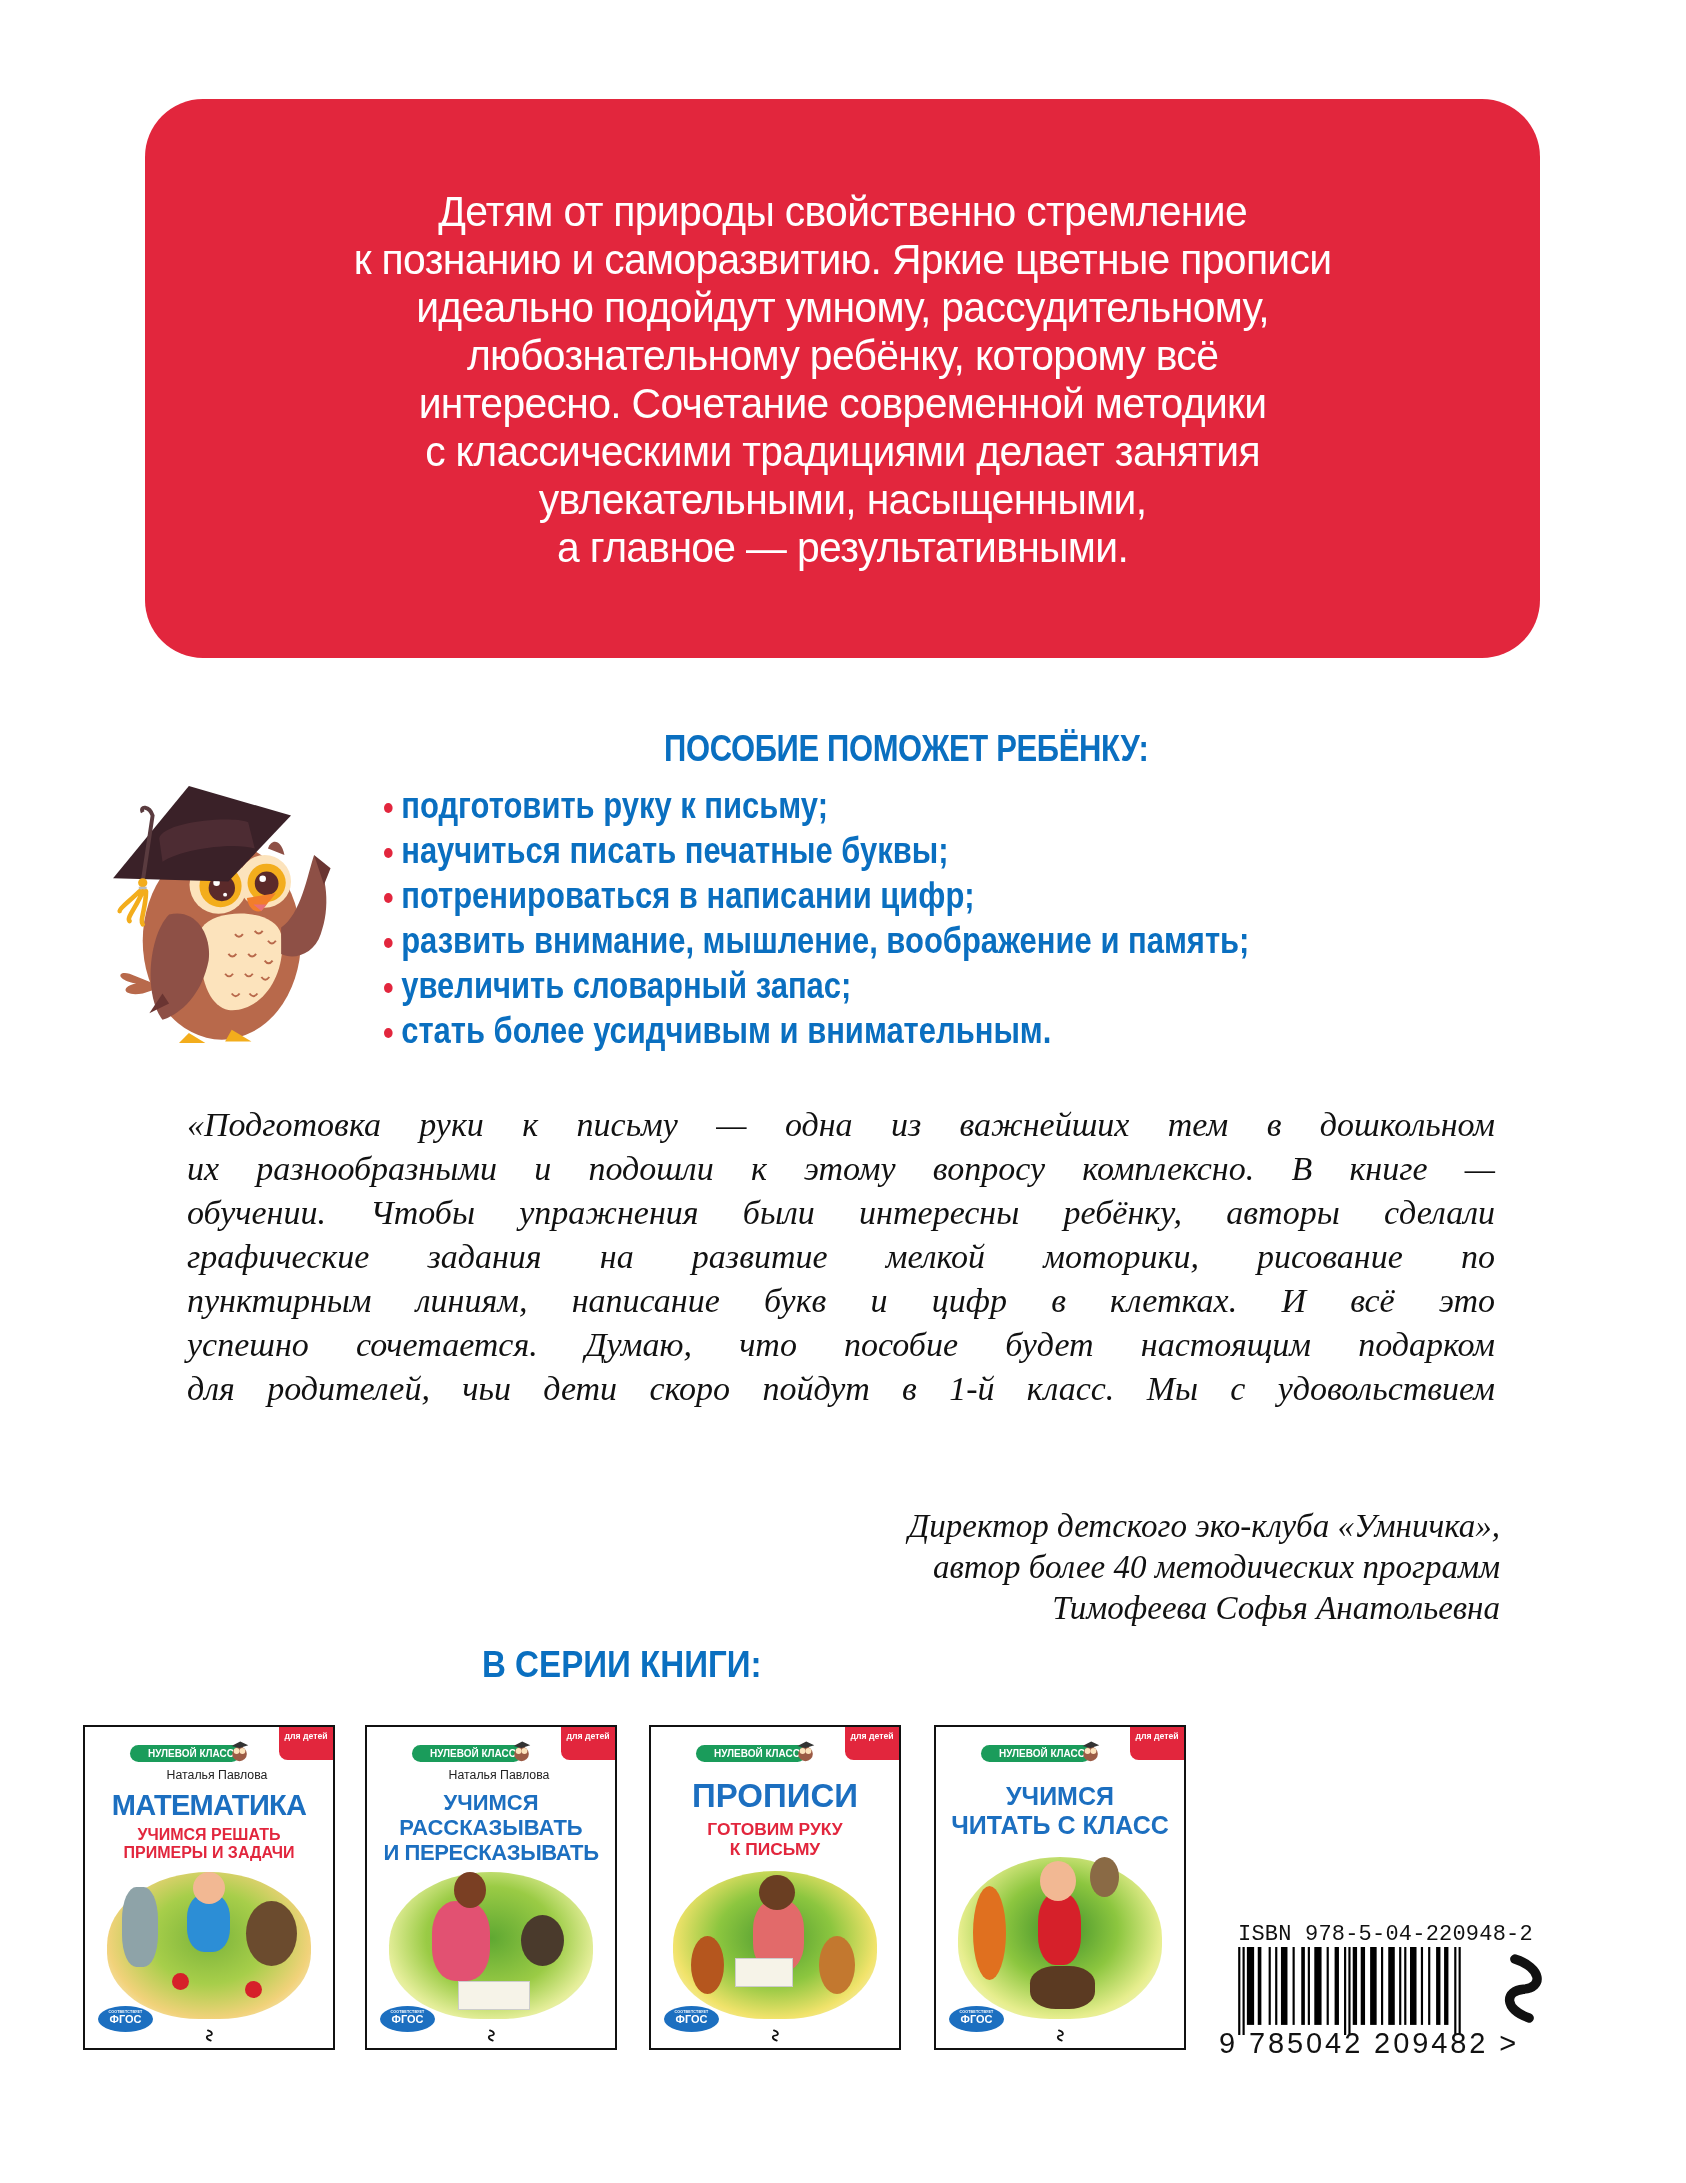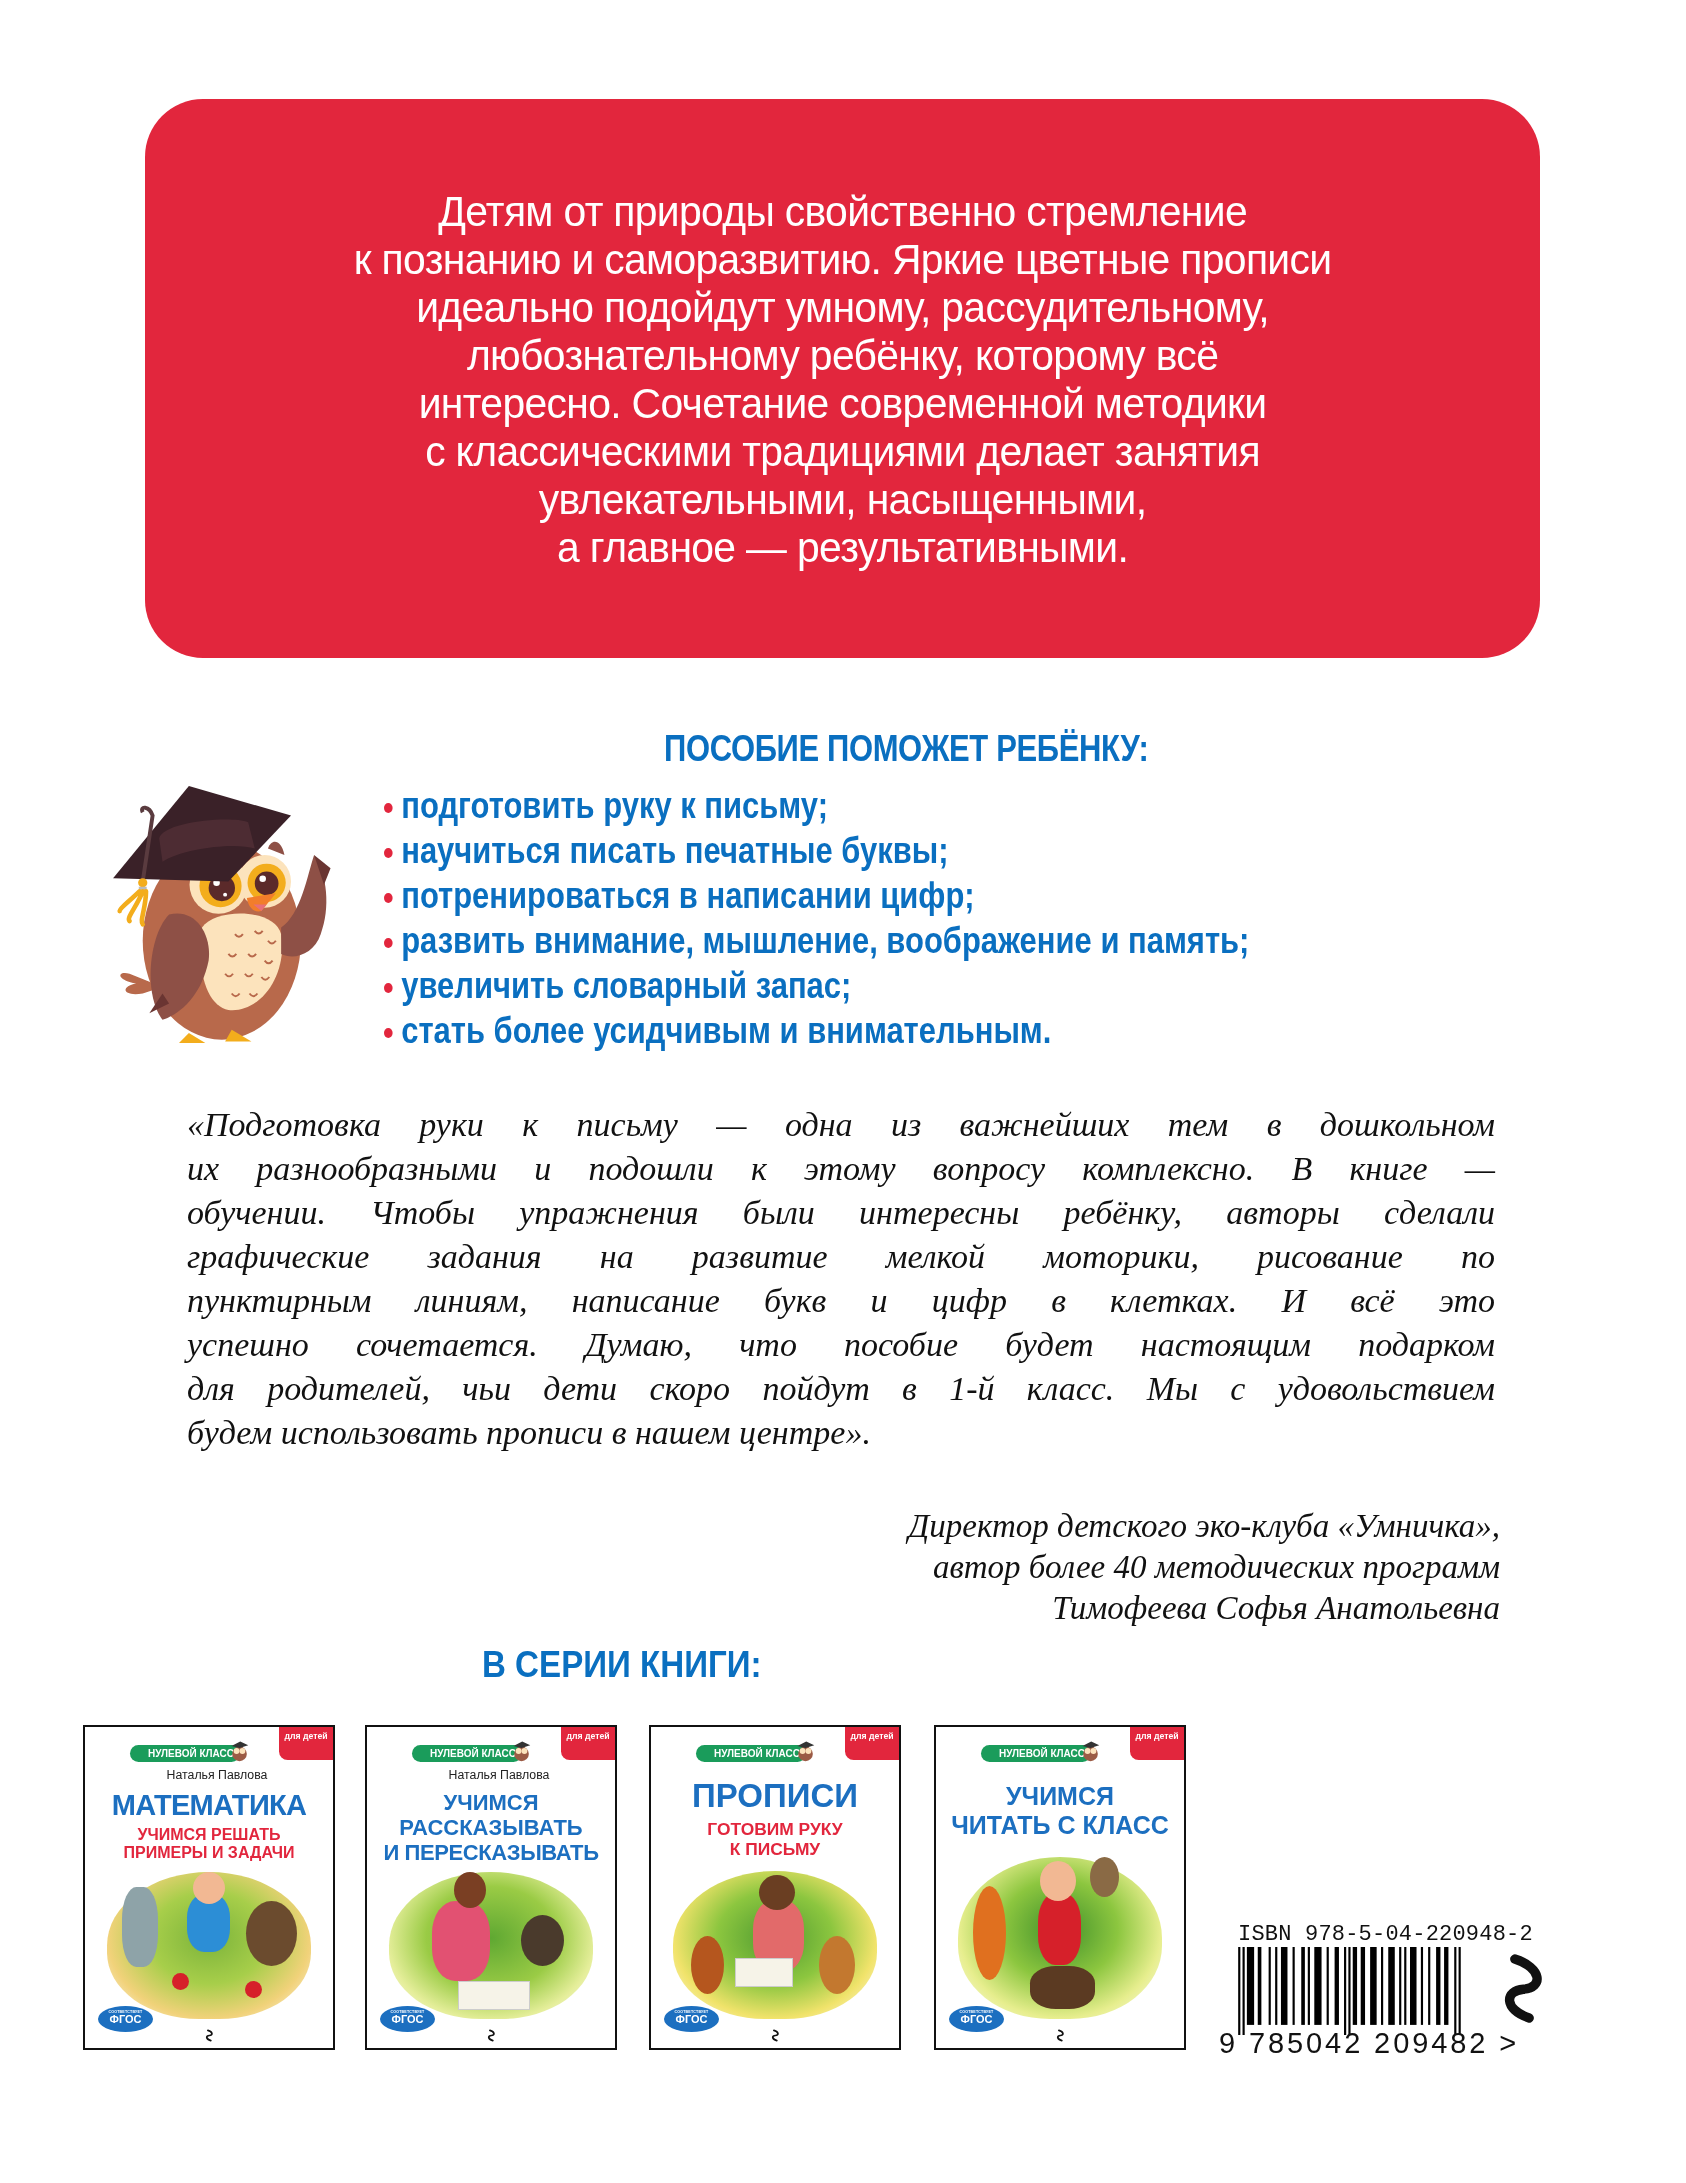--- a/index.html
+++ b/index.html
@@ -231,21 +231,20 @@
 </ul>
 
 <div id="quote" class="abs">
   <span class="ln">«Подготовка руки к письму — одна из важнейших тем в дошкольном</span>
   <span class="ln">их разнообразными и подошли к этому вопросу комплексно. В книге —</span>
   <span class="ln">обучении. Чтобы упражнения были интересны ребёнку, авторы сделали</span>
   <span class="ln">графические задания на развитие мелкой моторики,  рисование по</span>
   <span class="ln">пунктирным линиям, написание букв и цифр в клетках. И всё это</span>
   <span class="ln">успешно сочетается. Думаю, что пособие будет настоящим подарком</span>
   <span class="ln">для родителей, чьи дети скоро пойдут в 1-й класс. Мы с удовольствием</span>
-  <span class="ln last">будем использовать прописи в нашем центре».</span>
 </div>
 
 <div id="signature" class="abs">
   <span class="ln">Директор детского эко-клуба «Умничка»,</span>
   <span class="ln">автор более 40 методических программ</span>
   <span class="ln">Тимофеева Софья Анатольевна</span>
 </div>
 
 <div id="series-title" class="abs">В СЕРИИ КНИГИ:</div>
 

